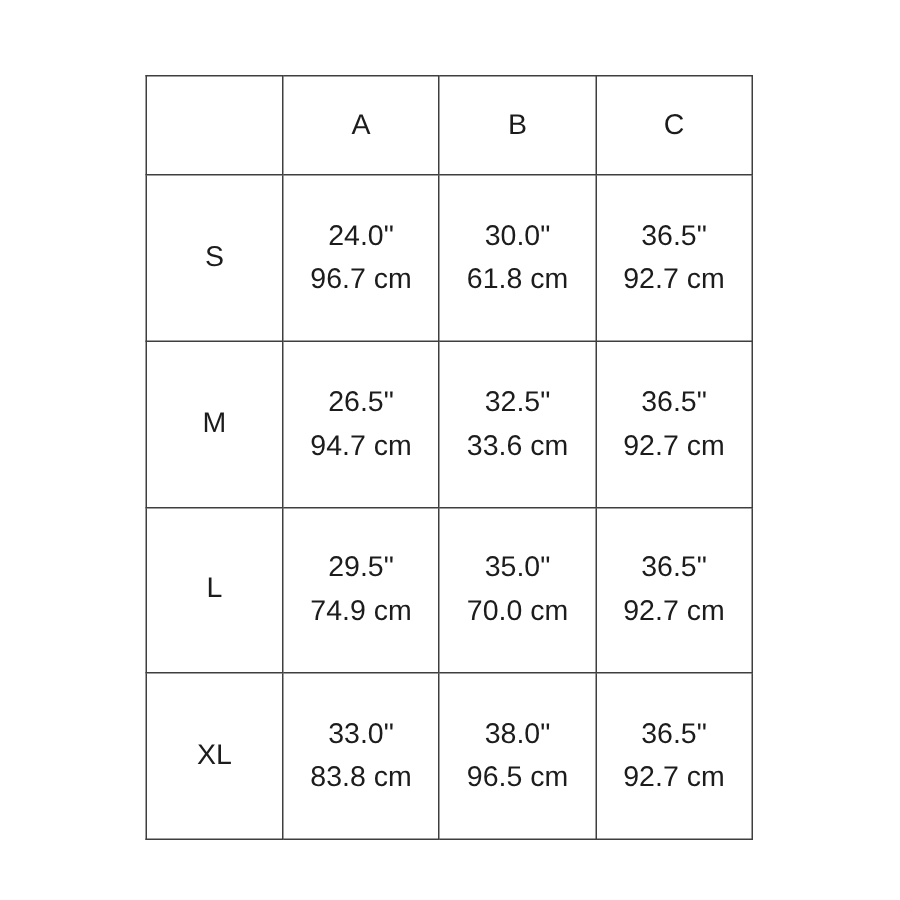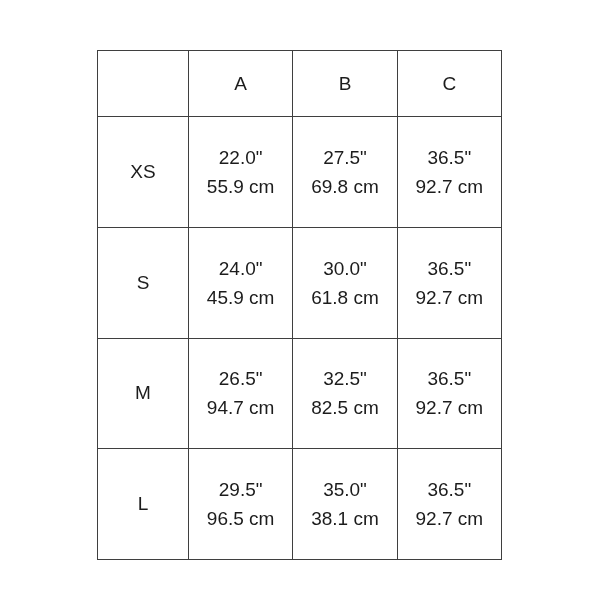--- a/index.html
+++ b/index.html
@@ -64,73 +64,73 @@
     <thead>
       <tr>
         <th></th>
         <th>A</th>
         <th>B</th>
         <th>C</th>
       </tr>
     </thead>
     <tbody>
       <tr>
-        <td>XS</td>
-        <td>
-          <span class="cell-line">22.0"</span>
-          <span class="cell-line">55.9 cm</span>
-        </td>
-        <td>
-          <span class="cell-line">27.5"</span>
-          <span class="cell-line">69.8 cm</span>
-        </td>
-        <td>
-          <span class="cell-line">36.5"</span>
-          <span class="cell-line">92.7 cm</span>
-        </td>
-      </tr>
-      <tr>
         <td>S</td>
         <td>
           <span class="cell-line">24.0"</span>
-          <span class="cell-line">45.9 cm</span>
+          <span class="cell-line">96.7 cm</span>
         </td>
         <td>
           <span class="cell-line">30.0"</span>
           <span class="cell-line">61.8 cm</span>
         </td>
         <td>
           <span class="cell-line">36.5"</span>
           <span class="cell-line">92.7 cm</span>
         </td>
       </tr>
       <tr>
         <td>M</td>
         <td>
           <span class="cell-line">26.5"</span>
           <span class="cell-line">94.7 cm</span>
         </td>
         <td>
           <span class="cell-line">32.5"</span>
-          <span class="cell-line">82.5 cm</span>
+          <span class="cell-line">33.6 cm</span>
         </td>
         <td>
           <span class="cell-line">36.5"</span>
           <span class="cell-line">92.7 cm</span>
         </td>
       </tr>
       <tr>
         <td>L</td>
         <td>
           <span class="cell-line">29.5"</span>
-          <span class="cell-line">96.5 cm</span>
+          <span class="cell-line">74.9 cm</span>
         </td>
         <td>
           <span class="cell-line">35.0"</span>
-          <span class="cell-line">38.1 cm</span>
+          <span class="cell-line">70.0 cm</span>
+        </td>
+        <td>
+          <span class="cell-line">36.5"</span>
+          <span class="cell-line">92.7 cm</span>
+        </td>
+      </tr>
+      <tr>
+        <td>XL</td>
+        <td>
+          <span class="cell-line">33.0"</span>
+          <span class="cell-line">83.8 cm</span>
+        </td>
+        <td>
+          <span class="cell-line">38.0"</span>
+          <span class="cell-line">96.5 cm</span>
         </td>
         <td>
           <span class="cell-line">36.5"</span>
           <span class="cell-line">92.7 cm</span>
         </td>
       </tr>
     </tbody>
   </table>
 </div>
 

